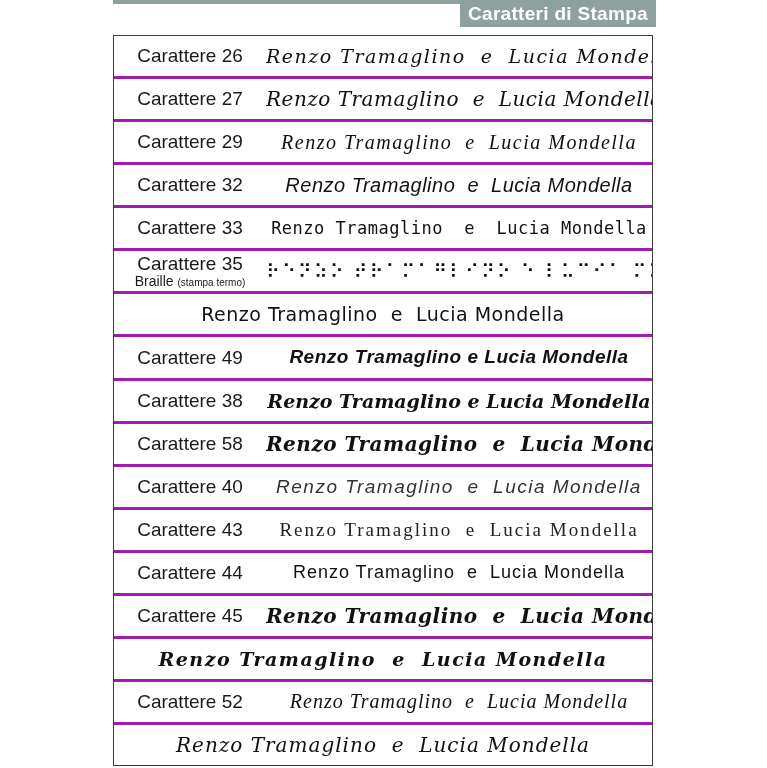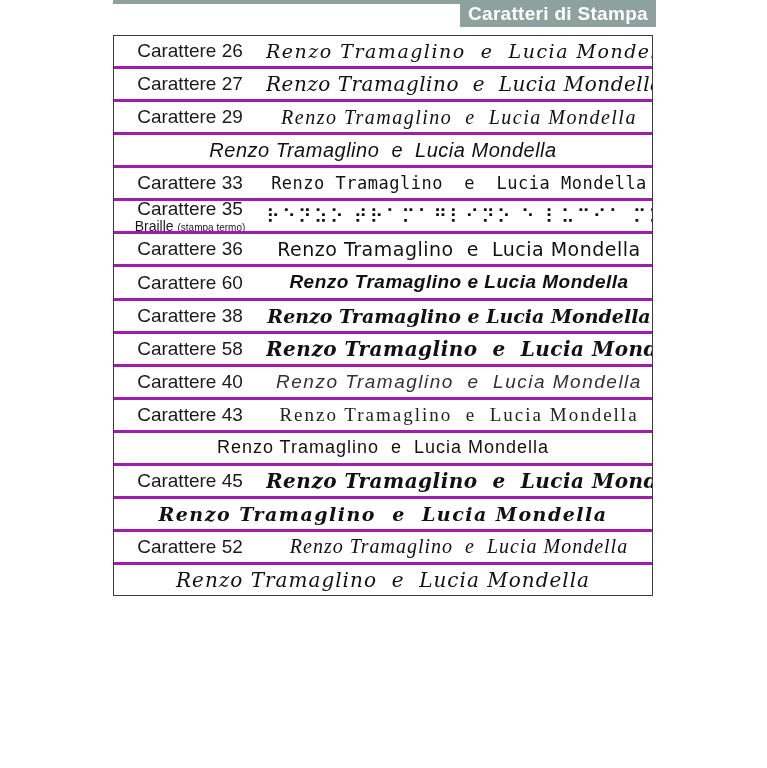--- a/index.html
+++ b/index.html
@@ -27,21 +27,21 @@
     color:#ffffff;
     font-family:"Liberation Sans",sans-serif;
     font-size:19px;
     font-weight:bold;
     letter-spacing:0.3px;
     white-space:nowrap;
   }
   
   .font-table{
     position:absolute;left:113px;top:35px;
-    width:540px;height:561px;
+    width:540px;height:731px;
     border:1px solid #3c3c3c;
     display:flex;flex-direction:column;
     background:#ffffff;
     box-sizing:border-box;
   }
   .row{
     flex:1;
     display:flex;align-items:center;
     border-top:3px solid #a21caf;
     min-height:0;
@@ -112,50 +112,50 @@
 
   <div class="row">
     <div class="label-cell">
       <span class="label-main">Carattere 29</span>
 
     </div>
     <div class="sample-cell s29">Renzo Tramaglino  e  Lucia Mondella</div>
   </div>
 
   <div class="row">
+    <div class="label-cell">
+      <span class="label-main">Carattere 32</span>
+
+    </div>
     <div class="sample-cell s32">Renzo Tramaglino  e  Lucia Mondella</div>
   </div>
 
   <div class="row">
     <div class="label-cell">
       <span class="label-main">Carattere 33</span>
 
     </div>
     <div class="sample-cell s33">Renzo Tramaglino  e  Lucia Mondella</div>
   </div>
 
   <div class="row">
     <div class="label-cell">
       <span class="label-main">Carattere 35</span>
       <span class="label-sub"><span class="sub-name">Braille</span> <span class="sub-note">(stampa termo)</span></span>
     </div>
     <div class="sample-cell s35">⠗⠑⠝⠵⠕ ⠞⠗⠁⠍⠁⠛⠇⠊⠝⠕ ⠑ ⠇⠥⠉⠊⠁ ⠍⠕⠝⠙⠑⠇⠇⠁</div>
   </div>
 
   <div class="row">
-    <div class="label-cell">
-      <span class="label-main">Carattere 36</span>
-
-    </div>
     <div class="sample-cell s36">Renzo Tramaglino  e  Lucia Mondella</div>
   </div>
 
   <div class="row">
     <div class="label-cell">
-      <span class="label-main">Carattere 60</span>
+      <span class="label-main">Carattere 49</span>
 
     </div>
     <div class="sample-cell s37">Renzo Tramaglino e Lucia Mondella</div>
   </div>
 
   <div class="row">
     <div class="label-cell">
       <span class="label-main">Carattere 38</span>
 
     </div>
@@ -180,20 +180,24 @@
 
   <div class="row">
     <div class="label-cell">
       <span class="label-main">Carattere 43</span>
 
     </div>
     <div class="sample-cell s43">Renzo Tramaglino  e  Lucia Mondella</div>
   </div>
 
   <div class="row">
+    <div class="label-cell">
+      <span class="label-main">Carattere 44</span>
+
+    </div>
     <div class="sample-cell s44">Renzo Tramaglino  e  Lucia Mondella</div>
   </div>
 
   <div class="row">
     <div class="label-cell">
       <span class="label-main">Carattere 45</span>
 
     </div>
     <div class="sample-cell s45">Renzo Tramaglino  e  Lucia Mondella</div>
   </div>

